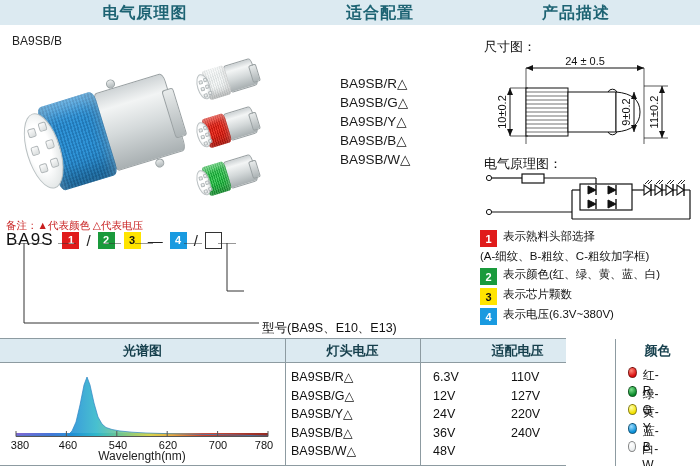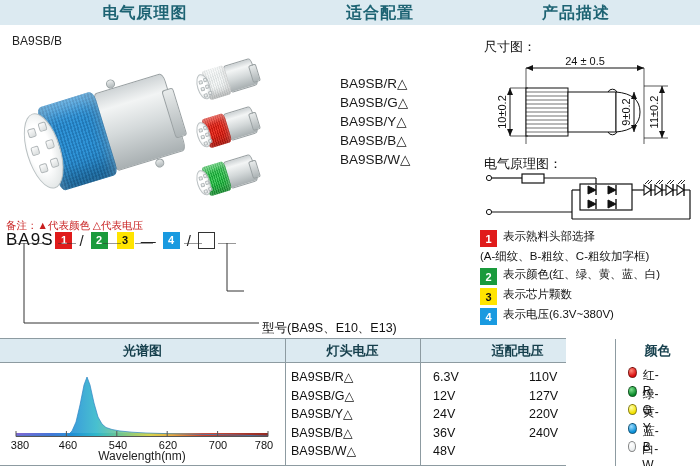--- a/index.html
+++ b/index.html
@@ -111,21 +111,21 @@
   
   .remark {
     position:absolute; left:6px; top:219px; font-size:10.5px; color:#c81f1f; white-space:nowrap;
   }
 
   
   .code-row {
     position:absolute; left:6px; top:229px; height:22px;
     display:flex; align-items:center; gap:0px;
   }
-  .code-base { font-size:17px; letter-spacing:1px; color:#111; margin-right:2px; }
+  .code-base { font-size:17px; letter-spacing:1px; color:#111; margin-right:9px; }
   .chip-sq {
     width:17px; height:17px; display:flex; align-items:center; justify-content:center;
     font-size:11px; font-weight:bold; color:#fff;
   }
   .chip-sq.c-red{ background:#e01b1b; }
   .chip-sq.c-green{ background:#1a9a3c; }
   .chip-sq.c-yellow{ background:#ffe400; color:#111; }
   .chip-sq.c-blue{ background:#199ae0; }
   .chip-sq.c-none{ background:#fff; border:1.4px solid #333; }
   .sep { font-size:15px; color:#222; padding:0 7px; }
@@ -163,21 +163,21 @@
   .tbl-body{ position:relative; height:103px; }
 
   .spectrum { position:absolute; left:6px; top:2px; width:272px; height:100px; }
   .spec-title{ position:absolute; left:0; top:2px; width:272px; text-align:center;
       font-size:12px; color:#222; letter-spacing:.5px; }
   .spec-xlabel{ position:absolute; left:0; top:80px; width:272px; text-align:center;
       font-size:12px; color:#222; }
 
   .col-models { position:absolute; left:291px; top:5px; font-size:12.5px; line-height:18.5px; color:#111; }
   .col-v1 { position:absolute; left:433px; top:5px; font-size:12.5px; line-height:18.5px; color:#111; }
-  .col-v2 { position:absolute; left:511px; top:5px; font-size:12.5px; line-height:18.5px; color:#111;margin-left:18px; }
+  .col-v2 { position:absolute; left:511px; top:5px; font-size:12.5px; line-height:18.5px; color:#111; }
   .col-colors{ position:absolute; left:628px; top:4px; }
   .color-row{ display:flex; align-items:flex-start; height:18.5px; }
   .dot{ width:11px; height:11px; border-radius:50%; margin-right:6px;
         border:1px solid rgba(0,0,0,.45); }
   .dot.d-red{ background:radial-gradient(circle at 33% 30%, #ff8a7a, #d90f0f 70%); }
   .dot.d-green{ background:radial-gradient(circle at 33% 30%, #7ee08e, #0a8a2a 70%); }
   .dot.d-yellow{ background:radial-gradient(circle at 33% 30%, #ffffaa, #f2e000 70%); }
   .dot.d-blue{ background:radial-gradient(circle at 33% 30%, #9fdcff, #0a8fd6 70%); }
   .dot.d-white{ background:radial-gradient(circle at 33% 30%, #ffffff, #eceff0 70%); }
   .color-txt{ font-size:12px; color:#111; }

